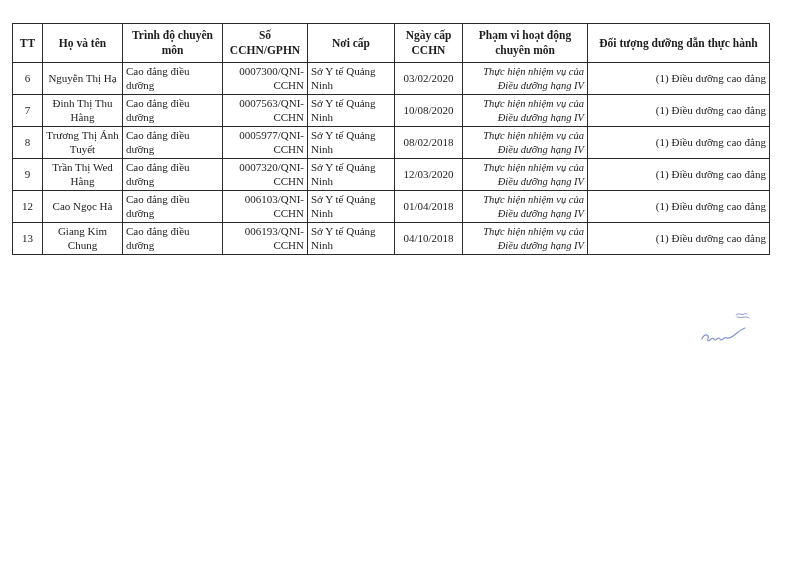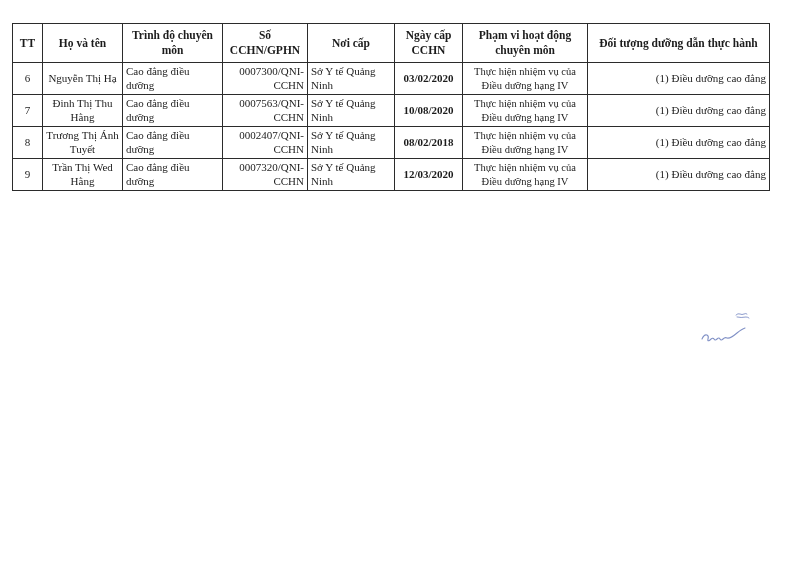--- a/index.html
+++ b/index.html
@@ -44,22 +44,22 @@
   table.doc-table td {
     font-size: 11px;
     height: 29px;
     line-height: 1.25;
   }
   .c-tt     { text-align: center; }
   .c-name   { text-align: center; }
   .c-qual   { }
   .c-lic    { text-align: right; }
   .c-issuer { text-align: left; }
-  .c-date   { text-align: center; font-weight: bold; }
-  .c-scope  { text-align: center; font-size: 10.5px !important; }
+  .c-date   { text-align: center; }
+  .c-scope  { text-align: right; font-size: 10.5px !important; font-style: italic; }
   .c-target { text-align: right; }
   .signature {
     position: absolute;
     left: 692px;
     top: 306px;
     width: 75px;
     height: 42px;
   }
 </style>
 </head>
@@ -107,36 +107,56 @@
         <td class="c-lic">0007563/QNI-CCHN</td>
         <td class="c-issuer">Sở Y tế Quảng Ninh</td>
         <td class="c-date">10/08/2020</td>
         <td class="c-scope">Thực hiện nhiệm vụ của Điều dưỡng hạng IV</td>
         <td class="c-target">(1) Điều dưỡng cao đẳng</td>
       </tr>
       <tr>
         <td class="c-tt">8</td>
         <td class="c-name">Trương Thị Ánh Tuyết</td>
         <td class="c-qual">Cao đẳng điều dưỡng</td>
-        <td class="c-lic">0002407/QNI-CCHN</td>
+        <td class="c-lic">0005977/QNI-CCHN</td>
         <td class="c-issuer">Sở Y tế Quảng Ninh</td>
         <td class="c-date">08/02/2018</td>
         <td class="c-scope">Thực hiện nhiệm vụ của Điều dưỡng hạng IV</td>
         <td class="c-target">(1) Điều dưỡng cao đẳng</td>
       </tr>
       <tr>
         <td class="c-tt">9</td>
         <td class="c-name">Trần Thị Wed Hằng</td>
         <td class="c-qual">Cao đẳng điều dưỡng</td>
         <td class="c-lic">0007320/QNI-CCHN</td>
         <td class="c-issuer">Sở Y tế Quảng Ninh</td>
         <td class="c-date">12/03/2020</td>
         <td class="c-scope">Thực hiện nhiệm vụ của Điều dưỡng hạng IV</td>
         <td class="c-target">(1) Điều dưỡng cao đẳng</td>
       </tr>
+      <tr>
+        <td class="c-tt">12</td>
+        <td class="c-name">Cao Ngọc Hà</td>
+        <td class="c-qual">Cao đẳng điều dưỡng</td>
+        <td class="c-lic">006103/QNI-CCHN</td>
+        <td class="c-issuer">Sở Y tế Quảng Ninh</td>
+        <td class="c-date">01/04/2018</td>
+        <td class="c-scope">Thực hiện nhiệm vụ của Điều dưỡng hạng IV</td>
+        <td class="c-target">(1) Điều dưỡng cao đẳng</td>
+      </tr>
+      <tr>
+        <td class="c-tt">13</td>
+        <td class="c-name">Giang Kim Chung</td>
+        <td class="c-qual">Cao đẳng điều dưỡng</td>
+        <td class="c-lic">006193/QNI-CCHN</td>
+        <td class="c-issuer">Sở Y tế Quảng Ninh</td>
+        <td class="c-date">04/10/2018</td>
+        <td class="c-scope">Thực hiện nhiệm vụ của Điều dưỡng hạng IV</td>
+        <td class="c-target">(1) Điều dưỡng cao đẳng</td>
+      </tr>
     </tbody>
   </table>
 </div>
 
 <svg class="signature" viewBox="0 0 75 42" aria-hidden="true">
 
   <path d="M44 9 q2 -2 4 -1 q2 1 4 0 q2 -1 3 0 M45 11 q4 1 9 0 q2 0 3 1" fill="none" stroke-width="0.9" stroke-linecap="round" stroke="#8191c6"></path>
 
   <path d="M10 33 q2 -5 5 -4 q2 1 1 4 q-1 3 2 1 q3 -3 4 -1 q1 2 3 0 q2 -2 3 0 q1 2 3 0 q2 -2 4 -1 q3 1 10 -5 q5 -4 8 -5" fill="none" stroke-width="1.1" stroke-linecap="round" stroke="#8191c6"></path>
 </svg>

